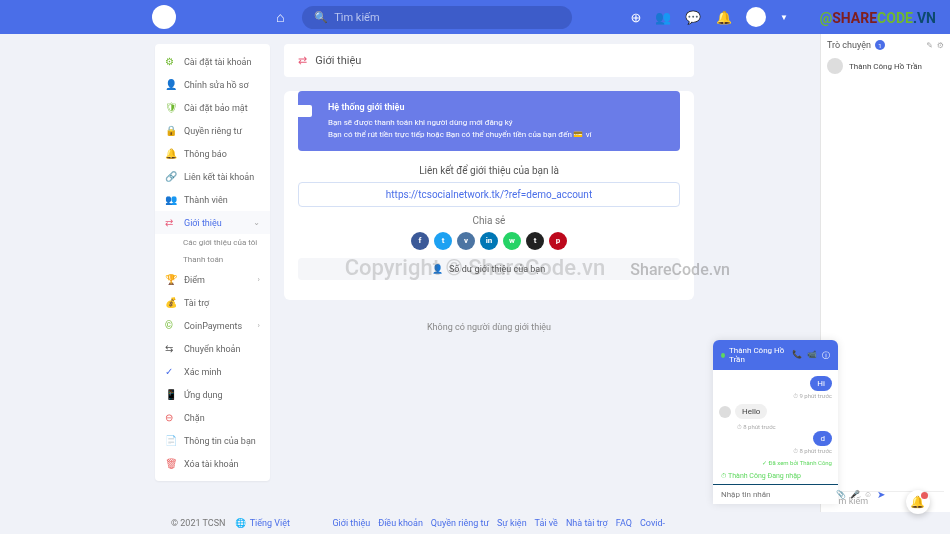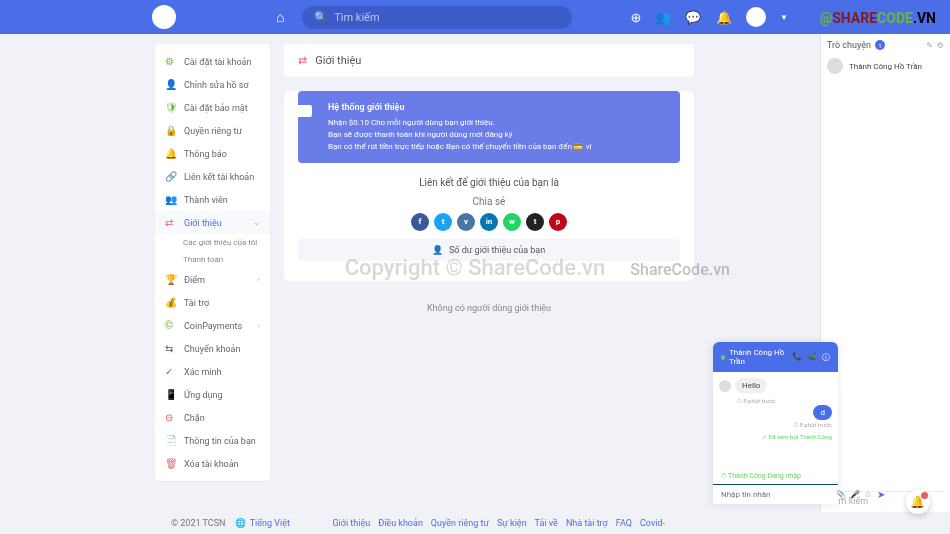--- a/index.html
+++ b/index.html
@@ -12,21 +12,21 @@
     .search-box input { background: transparent; border: none; color: #fff; outline: none; font-size: 11px; flex: 1; }
     .search-box input::placeholder { color: #b8c5f0; }
     .top-icons { margin-left: auto; display: flex; gap: 14px; color: #fff; align-items: center; margin-right: 150px; }
     .top-icons span { font-size: 13px; }
     .avatar-sm { width: 20px; height: 20px; background: #fff; border-radius: 50%; }
     
     .sharecode-logo { position: absolute; top: 10px; right: 14px; font-weight: bold; z-index: 100; font-size: 14px; }
     .sharecode-logo .at { color: #6fb82e; }
     .sharecode-logo .share { color: #7f1d1d; }
     .sharecode-logo .code { color: #6fb82e; }
-    .sharecode-logo .vn { color: #000000; }
+    .sharecode-logo .vn { color: #0c4a6e; }
     
     .main-wrap { display: flex; padding: 0; gap: 14px; height: calc(100% - 34px - 24px); margin-top: 0; }
     
     .sidebar { width: 115px; background: #fff; margin-left: 155px; margin-top: 10px; border-radius: 4px; padding: 6px 0; height: fit-content; box-shadow: 0 1px 2px rgba(0,0,0,0.05); }
     .sidebar-item { display: flex; align-items: center; gap: 7px; padding: 6px 10px; color: #666; font-size: 9px; cursor: pointer; }
     .sidebar-item.active { color: #4a6ee8; background: #f8f9fc; }
     .sidebar-item .icon { width: 12px; font-size: 10px; }
     .sidebar-item .chev { margin-left: auto; font-size: 8px; color: #aaa; }
     .sidebar-sub { padding: 4px 10px 4px 28px; color: #888; font-size: 8px; cursor: pointer; }
     
@@ -192,27 +192,27 @@
     <div class="card-title">
       <span class="icon">⇄</span>
       <span>Giới thiệu</span>
     </div>
 
     <div class="referral-card">
       <div class="info-box">
         <div class="badge-icon"></div>
         <div style="margin-left:18px">
           <div class="title">Hệ thống giới thiệu</div>
-          <div>Nhận $0.10 Cho mỗi người dùng bạn giới thiệu.</div>
           <div>Bạn sẽ được thanh toán khi người dùng mới đăng ký</div>
           <div>Bạn có thể rút tiền trực tiếp hoặc Bạn có thể chuyển tiền của bạn đến 💳 ví</div>
         </div>
       </div>
 
       <div class="link-title">Liên kết để giới thiệu của bạn là</div>
+      <div class="link-box">https://tcsocialnetwork.tk/?ref=demo_account</div>
 
       <div class="share-title">Chia sẻ</div>
       <div class="socials">
         <div class="social-btn fb">f</div>
         <div class="social-btn tw">t</div>
         <div class="social-btn vk">v</div>
         <div class="social-btn li">in</div>
         <div class="social-btn wa">w</div>
         <div class="social-btn tg">t</div>
         <div class="social-btn pi">p</div>
@@ -249,20 +249,24 @@
   <div class="chat-header">
     <span class="dot"></span>
     <span>Thành Công Hồ Trần</span>
     <div class="icons">
       <span>📞</span>
       <span>📹</span>
       <span>ⓘ</span>
     </div>
   </div>
   <div class="chat-body">
+    <div class="msg-right">
+      <span class="msg-bubble-r">Hi</span>
+      <div class="msg-time">⏱ <span>9 phút trước</span></div>
+    </div>
     <div class="msg-left">
       <div class="chat-avatar" style="width:12px;height:12px"></div>
       <span class="msg-bubble-l">Hello</span>
     </div>
     <div class="msg-time" style="margin-left:18px">⏱ <span>8 phút trước</span></div>
     <div class="msg-right">
       <span class="msg-bubble-r">d</span>
       <div class="msg-time">⏱ <span>8 phút trước</span></div>
     </div>
     <div class="msg-seen">✓ Đã xem bởi Thành Công</div>

